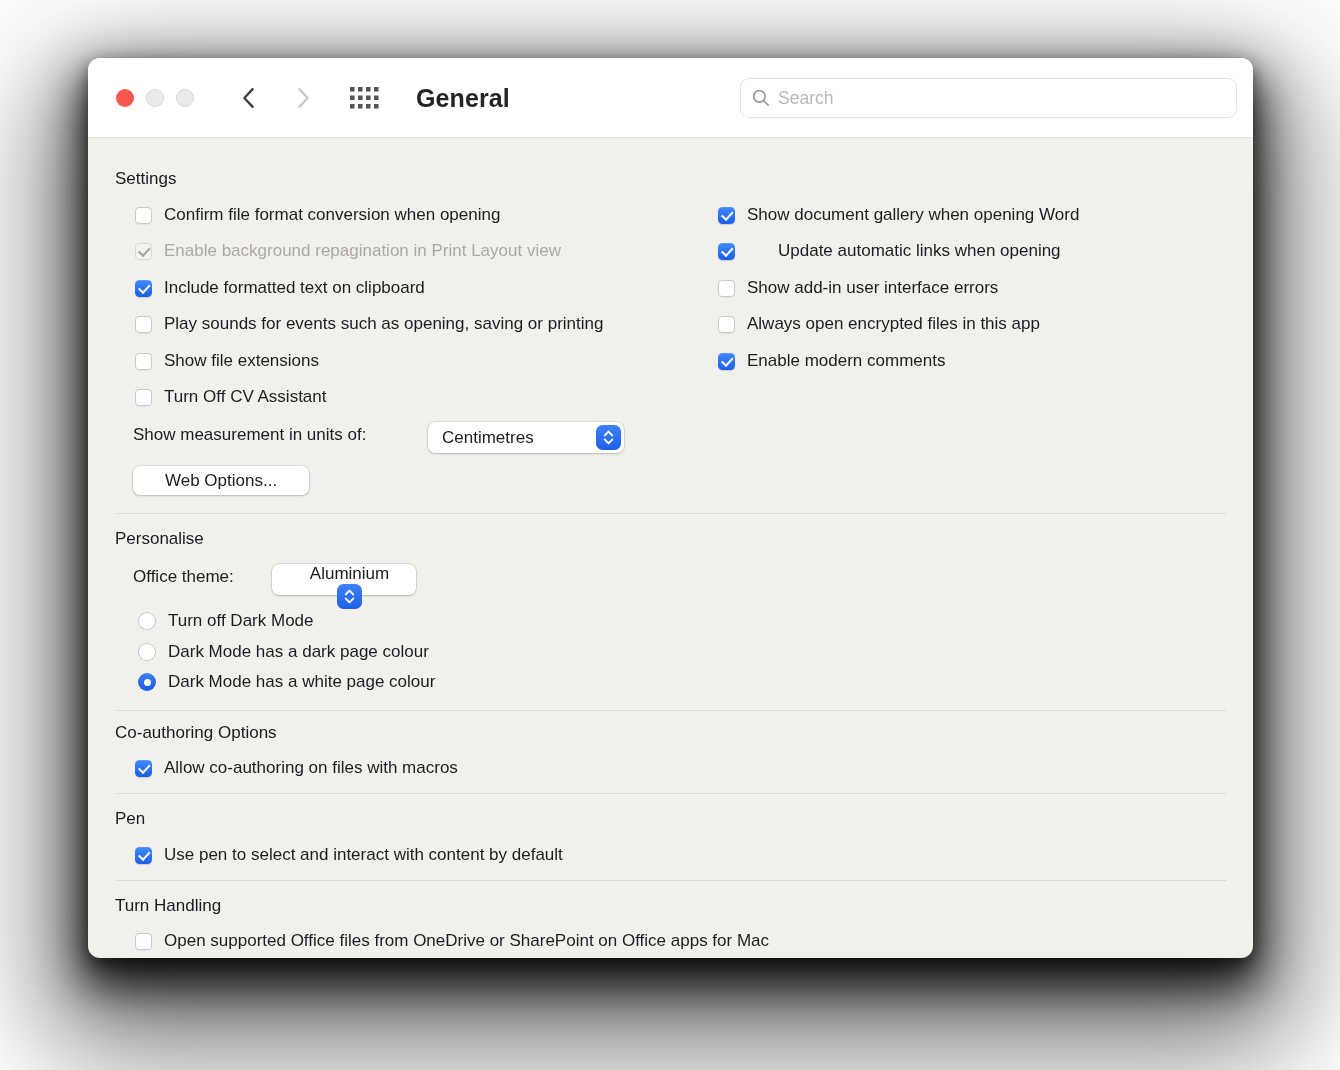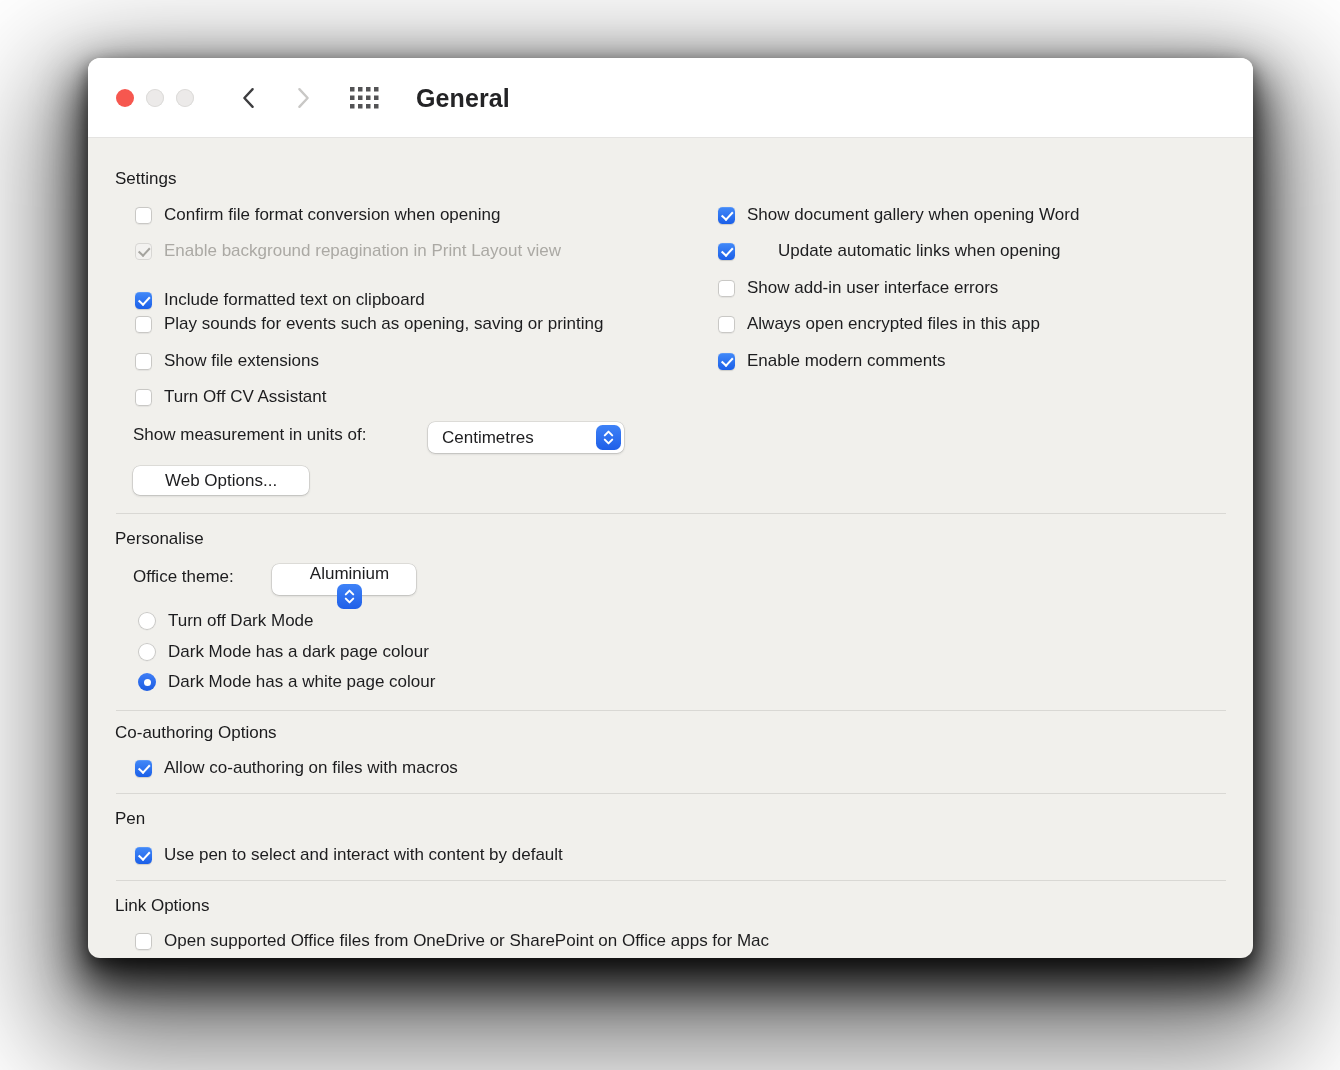--- a/index.html
+++ b/index.html
@@ -135,33 +135,40 @@
             <rect x="0" y="17" width="4.5" height="4.5"></rect>
               <rect x="8" y="17" width="4.5" height="4.5"></rect>
               <rect x="16" y="17" width="4.5" height="4.5"></rect>
               <rect x="24" y="17" width="4.5" height="4.5"></rect>
           </g>
         </svg>
       </span>
 
       <span class="win-title">General</span>
 
+      <div class="search">
+        <svg width="18" height="18" viewBox="0 0 17 17" fill="none">
+          <circle cx="7" cy="7" r="5.4" stroke="#98989d" stroke-width="1.6"></circle>
+          <line x1="11.2" y1="11.2" x2="15.3" y2="15.3" stroke="#98989d" stroke-width="1.6" stroke-linecap="round"></line>
+        </svg>
+        <input type="text" placeholder="Search" style="">
+      </div>
     </div>
 
     <div class="heading" style="top:111px;">Settings</div>
 
     <div class="row" style="left:47px; top:147px;">
       <span class="box"></span>
       <span class="cb-label">Confirm file format conversion when opening</span>
     </div>
     <div class="row disabled" style="left:47px; top:183px;">
       <span class="box on"></span>
       <span class="cb-label">Enable background repagination in Print Layout view</span>
     </div>
-    <div class="row" style="left:47px; top:232px;">
+    <div class="row" style="left:47px; top:220px;">
       <span class="box on"></span>
       <span class="cb-label">Include formatted text on clipboard</span>
     </div>
     <div class="row" style="left:47px; top:256px;">
       <span class="box"></span>
       <span class="cb-label">Play sounds for events such as opening, saving or printing</span>
     </div>
     <div class="row" style="left:47px; top:293px;">
       <span class="box"></span>
       <span class="cb-label">Show file extensions</span>
@@ -250,20 +257,20 @@
     <div class="divider" style="top:735px;"></div>
 
     <div class="heading" style="top:751px;">Pen</div>
     <div class="row" style="left:47px; top:787px;">
       <span class="box on"></span>
       <span class="cb-label">Use pen to select and interact with content by default</span>
     </div>
 
     <div class="divider" style="top:822px;"></div>
 
-    <div class="heading" style="top:838px;">Link Options</div>
+    <div class="heading" style="top:838px;">Turn Handling</div>
     <div class="row" style="left:47px; top:873px;">
       <span class="box"></span>
       <span class="cb-label">Open supported Office files from OneDrive or SharePoint on Office apps for Mac</span>
     </div>
 
   </div>
 </div>
 
 </body></html>

